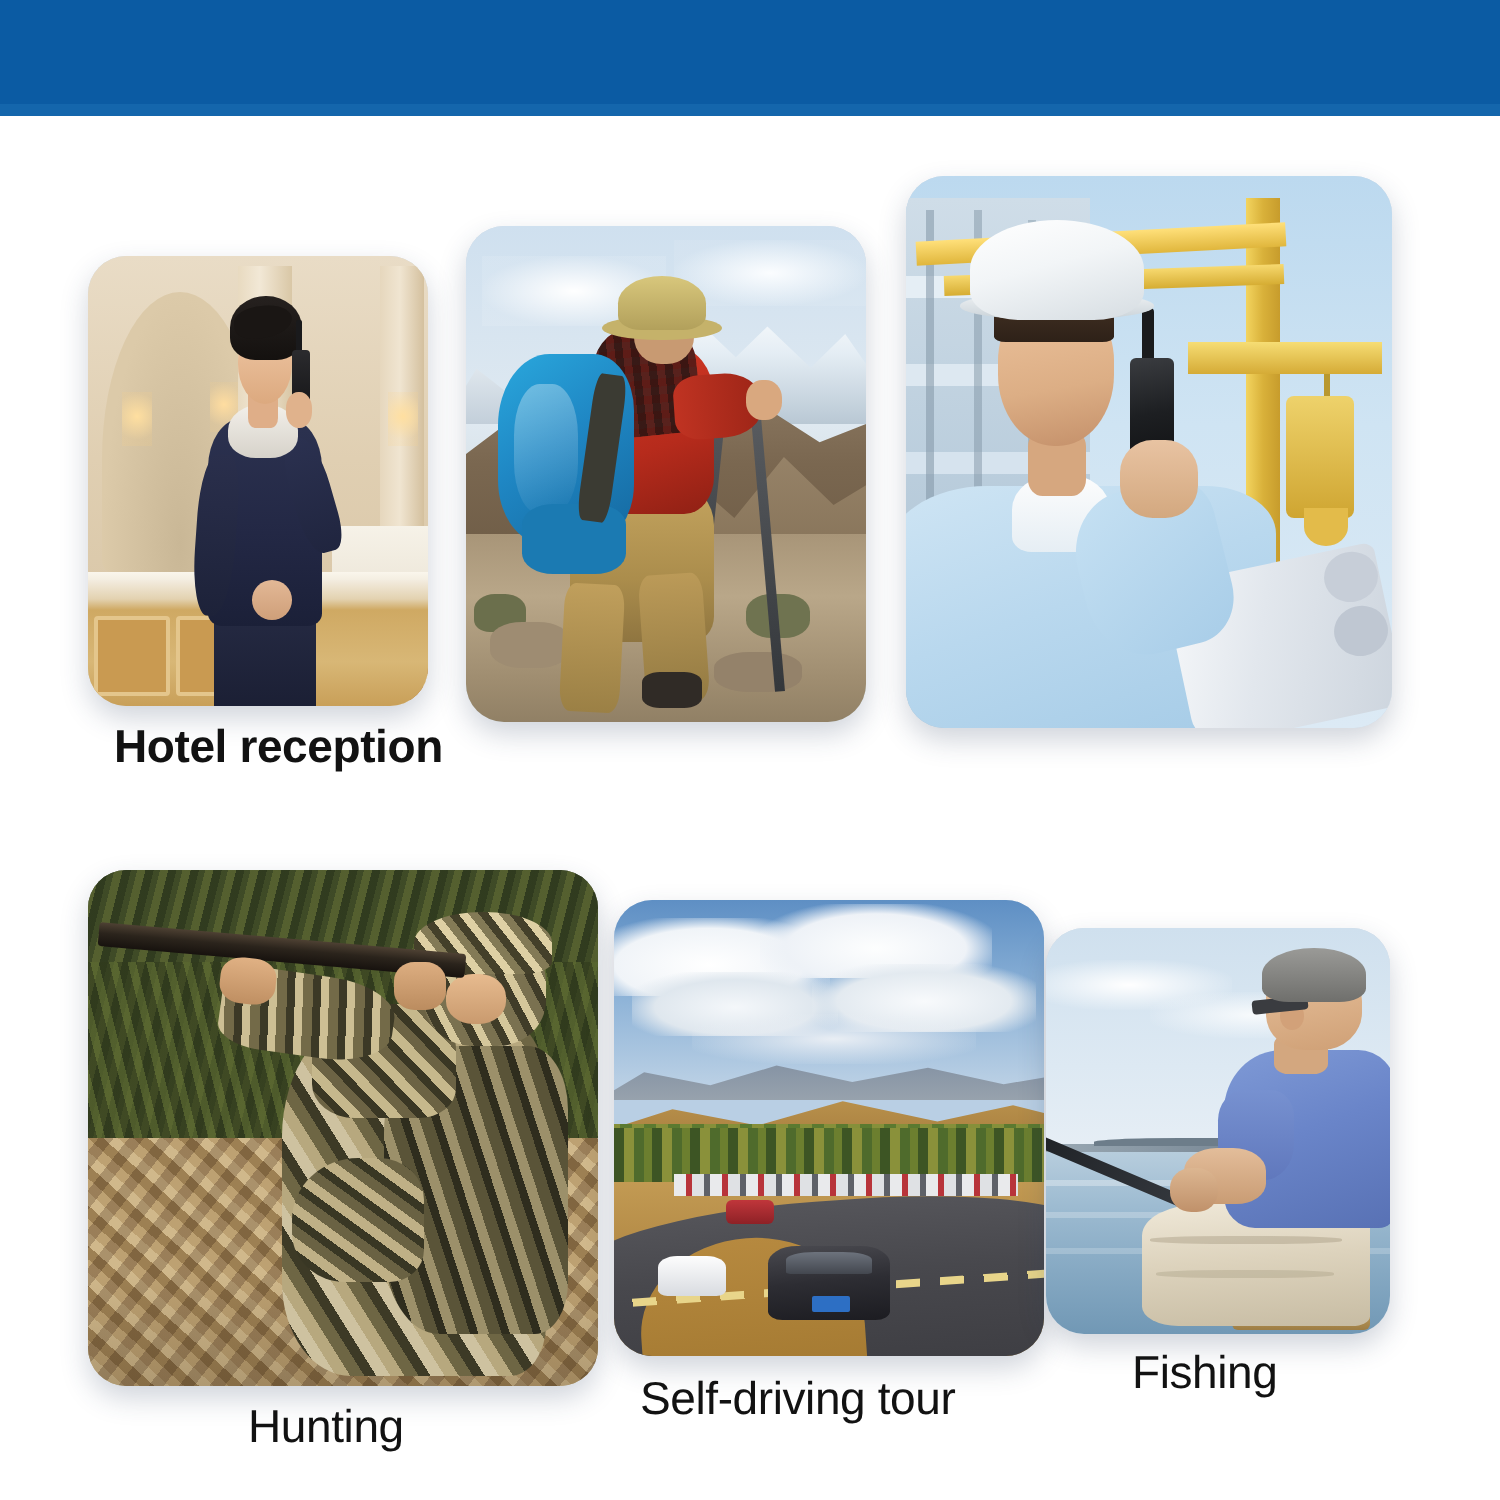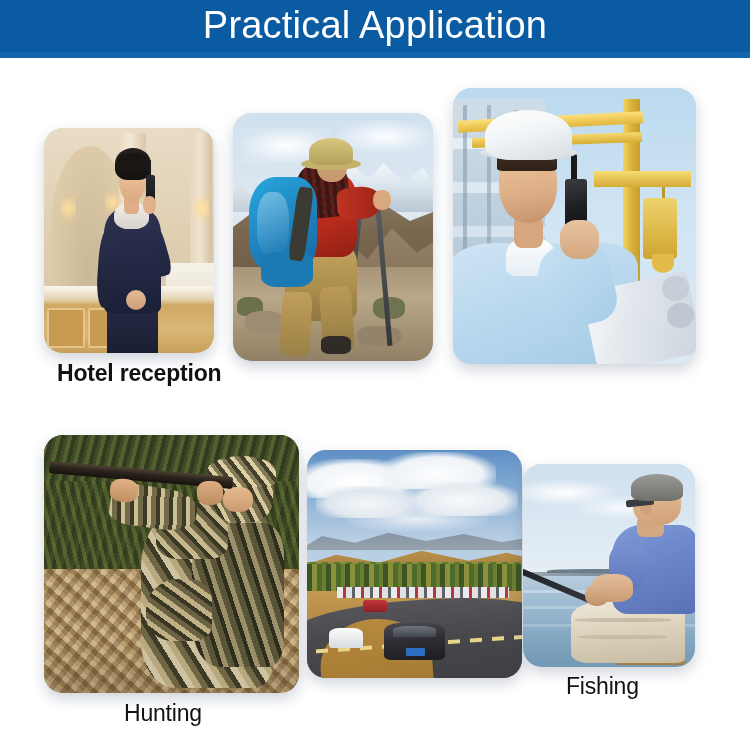--- a/index.html
+++ b/index.html
@@ -427,21 +427,20 @@
                 background: linear-gradient(90deg,#1f2226,#3a3e44);
                 transform: rotate(23deg); transform-origin: left center; border-radius:2px; }
 </style>
 </head>
 <body>
 
 <div id="page">
 
   <div id="header-band"></div>
   <div id="header-band-edge"></div>
-  <div id="header-title">Practical Application</div>
 
   <div class="tile" style="left:44px; top:128px; width:170px; height:225px;">
     <div class="scene">
       <div class="lyr s1-bg"></div>
       <div class="lyr s1-arch"></div>
       <div class="lyr s1-col-a"></div>
       <div class="lyr s1-col-b"></div>
       <div class="lyr s1-sconce-a"></div>
       <div class="lyr s1-sconce-b"></div>
       <div class="lyr s1-sconce-c"></div>
@@ -577,20 +576,21 @@
       <div class="lyr s5-road"></div>
       <div class="lyr s5-road-in"></div>
       <div class="lyr s5-lane"></div>
       <div class="lyr s5-car-red"></div>
       <div class="lyr s5-car-wht"></div>
       <div class="lyr s5-car-blk"></div>
       <div class="lyr s5-car-win"></div>
       <div class="lyr s5-plate"></div>
     </div>
   </div>
+  <div class="caption" style="left:320px; top:686px;">Self-driving tour</div>
 
   <div class="tile" style="left:523px; top:464px; width:172px; height:203px;">
     <div class="scene">
       <div class="lyr s6-sky"></div>
       <div class="lyr s6-cl1"></div>
       <div class="lyr s6-cl2"></div>
       <div class="lyr s6-horizon"></div>
       <div class="lyr s6-land"></div>
       <div class="lyr s6-water"></div>
       <div class="lyr s6-ripple1"></div>

